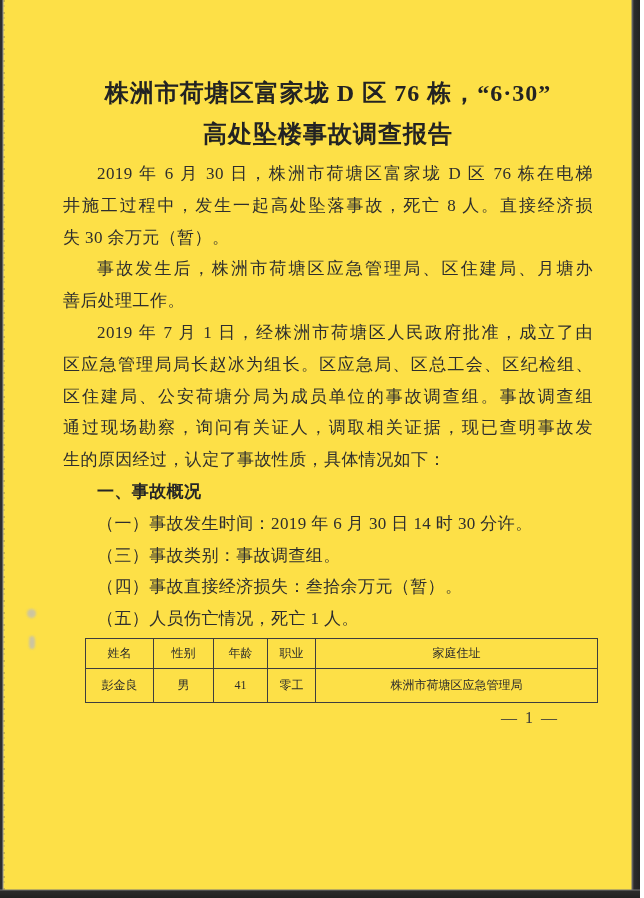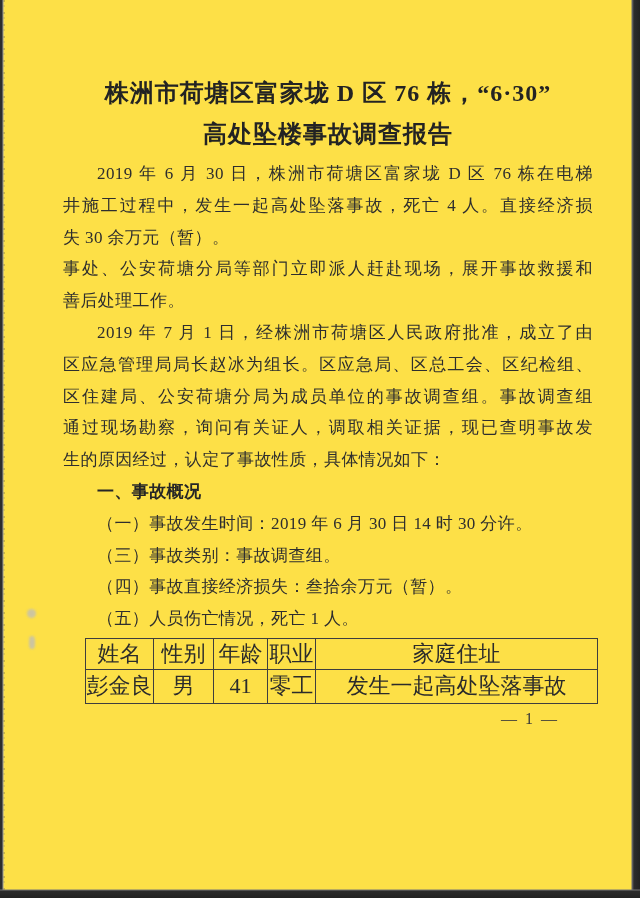--- a/index.html
+++ b/index.html
@@ -56,21 +56,21 @@
   .line.fill{text-align:justify;text-align-last:justify;}
   .line.indent{text-indent:34px;}
   .line.bold{font-weight:700;color:#262626;}
 
   table.casualty{
     border-collapse:collapse;
     table-layout:fixed;
     margin-left:22px;
     margin-top:3px;
     width:512px;
-    font-size:22px;
+    font-size:12px;
     color:#2b2b2b;
   }
   table.casualty td,table.casualty th{
     border:1px solid #3e3e3e;
     text-align:center;
     font-weight:400;
     padding:0;
     overflow:hidden;
   }
   tr.hdr{height:30px;}
@@ -101,23 +101,23 @@
 
   <div class="content">
 
     <div class="title">
       <div>株洲市荷塘区富家垅 D 区 76 栋，“6·30”</div>
       <div>高处坠楼事故调查报告</div>
     </div>
 
     <div class="body-lines">
         <div class="line indent fill">2019 年 6 月 30 日，株洲市荷塘区富家垅 D 区 76 栋在电梯</div>
-        <div class="line fill">井施工过程中，发生一起高处坠落事故，死亡 4 人。直接经济损</div>
+        <div class="line fill">井施工过程中，发生一起高处坠落事故，死亡 8 人。直接经济损</div>
         <div class="line">失 30 余万元（暂）。</div>
-        <div class="line fill">事处、公安荷塘分局等部门立即派人赶赴现场，展开事故救援和</div>
+        <div class="line indent fill">事故发生后，株洲市荷塘区应急管理局、区住建局、月塘办</div>
         <div class="line">善后处理工作。</div>
         <div class="line indent fill">2019 年 7 月 1 日，经株洲市荷塘区人民政府批准，成立了由</div>
         <div class="line fill">区应急管理局局长赵冰为组长。区应急局、区总工会、区纪检组、</div>
         <div class="line fill">区住建局、公安荷塘分局为成员单位的事故调查组。事故调查组</div>
         <div class="line fill">通过现场勘察，询问有关证人，调取相关证据，现已查明事故发</div>
         <div class="line">生的原因经过，认定了事故性质，具体情况如下：</div>
         <div class="line indent bold">一、事故概况</div>
         <div class="line indent">（一）事故发生时间：2019 年 6 月 30 日 14 时 30 分许。</div>
         <div class="line indent">（三）事故类别：事故调查组。</div>
         <div class="line indent">（四）事故直接经济损失：叁拾余万元（暂）。</div>
@@ -138,21 +138,21 @@
             <th>性别</th>
             <th>年龄</th>
             <th>职业</th>
             <th>家庭住址</th>
           </tr>
           <tr class="data">
             <td>彭金良</td>
             <td>男</td>
             <td>41</td>
             <td>零工</td>
-            <td>发生一起高处坠落事故</td>
+            <td>株洲市荷塘区应急管理局</td>
           </tr>
         </tbody>
     </table>
 
     <div class="page-number">— 1 —</div>
 
   </div>
 </div>
 
 </body></html>

